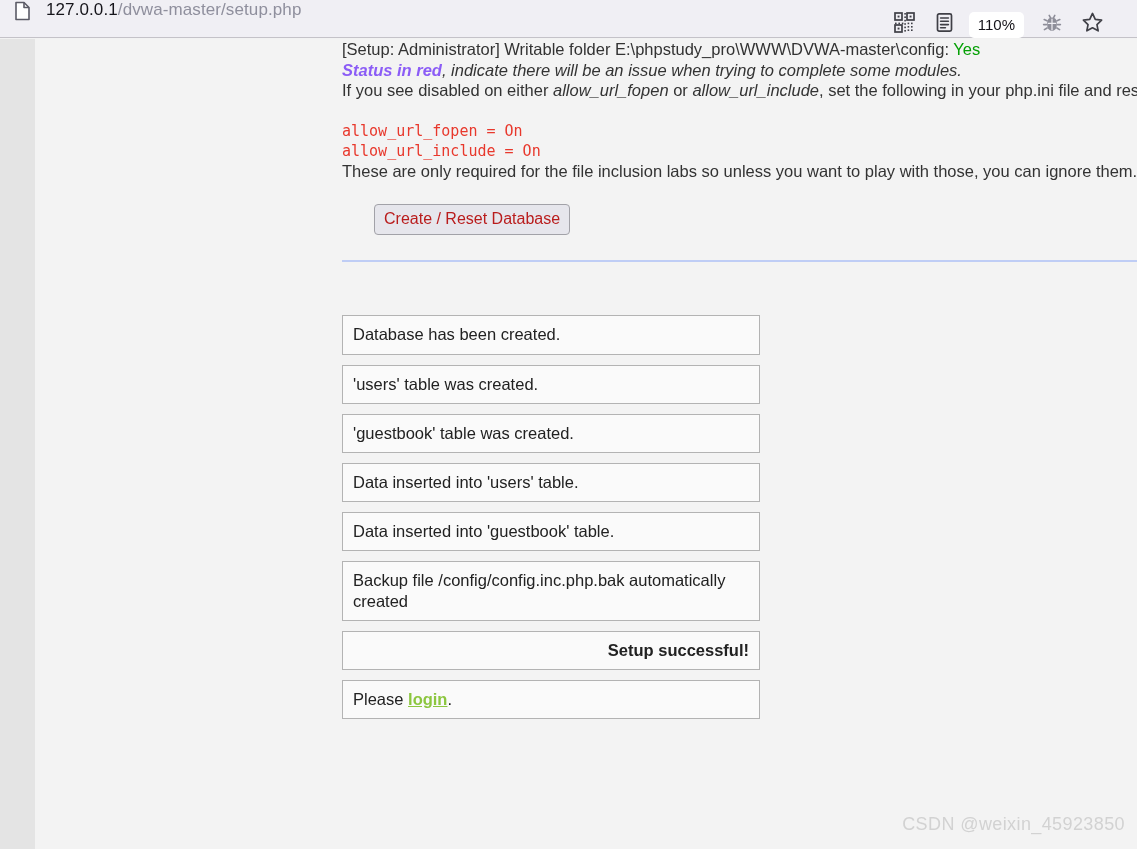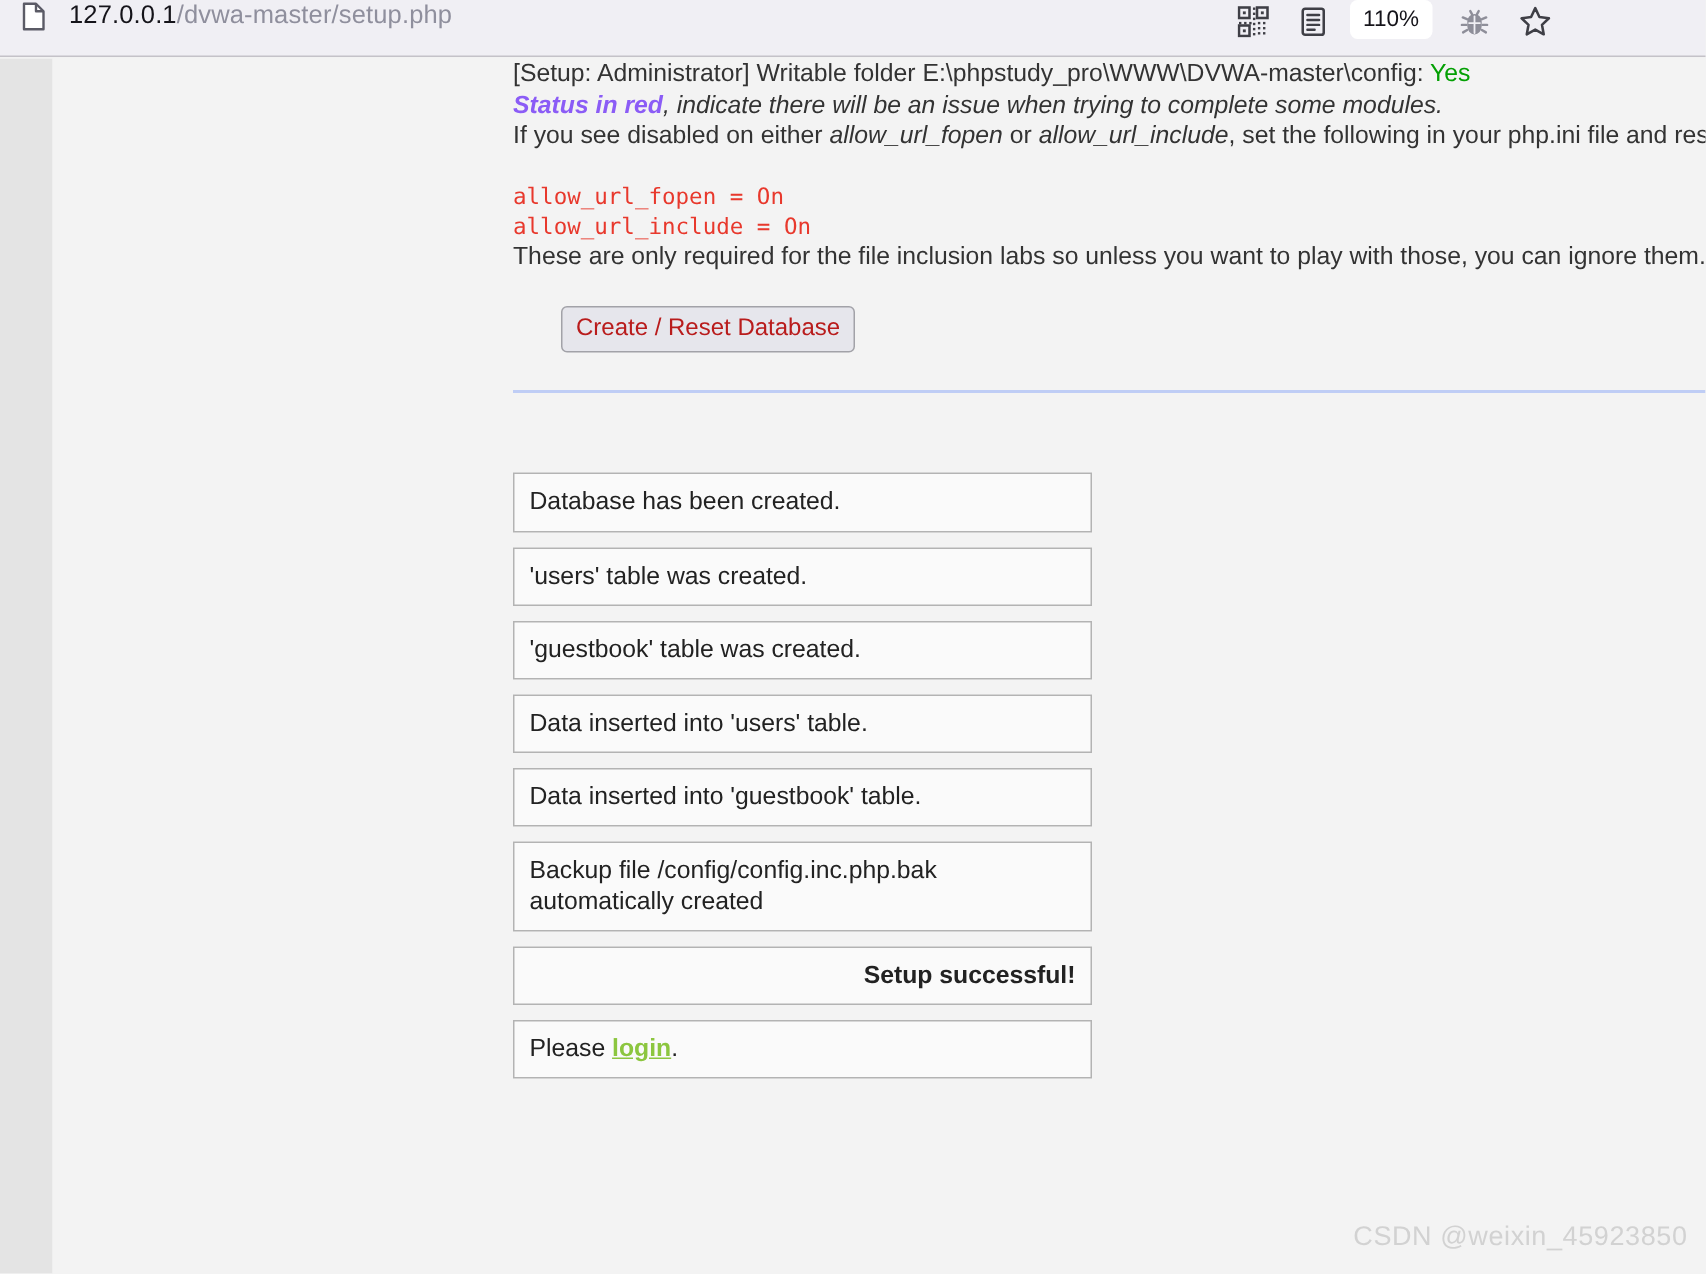--- a/index.html
+++ b/index.html
@@ -46,24 +46,24 @@
     font-size: 17px;
     color: #15141a;
     white-space: nowrap;
     letter-spacing: 0.1px;
   }
   .url-text .url-host { color: #15141a; }
   .url-text .url-path { color: #8f8f9d; }
 
   .chrome-actions {
     display: flex;
-    align-items: flex-start;
+    align-items: flex-end;
     flex: 0 0 auto;
     height: 38px;
-    padding-right: 96px;
+    padding-right: 27px;
     gap: 0px;
   }
   .chrome-btn {
     width: 36px; height: 30px;
     display: flex;
     align-items: center;
     justify-content: center;
     margin-left: 4px;
   }
   .chrome-btn svg { display: block; }
@@ -154,21 +154,21 @@
 
   hr.divider {
     border: none;
     border-top: 2px solid #bfcdf5;
     margin: 25px 0 0 0;
     width: 795px;
   }
 
   .messages {
     margin-top: 53px;
-    width: 386px;
+    width: 418px;
   }
   .msg-box {
     border: 1px solid #b3b3b3;
     background: #fafafa;
     color: #222222;
     font-size: 16.5px;
     line-height: 1.28;
     padding: 8px 10px 8px 10px;
     margin-bottom: 10px;
     box-sizing: border-box;

